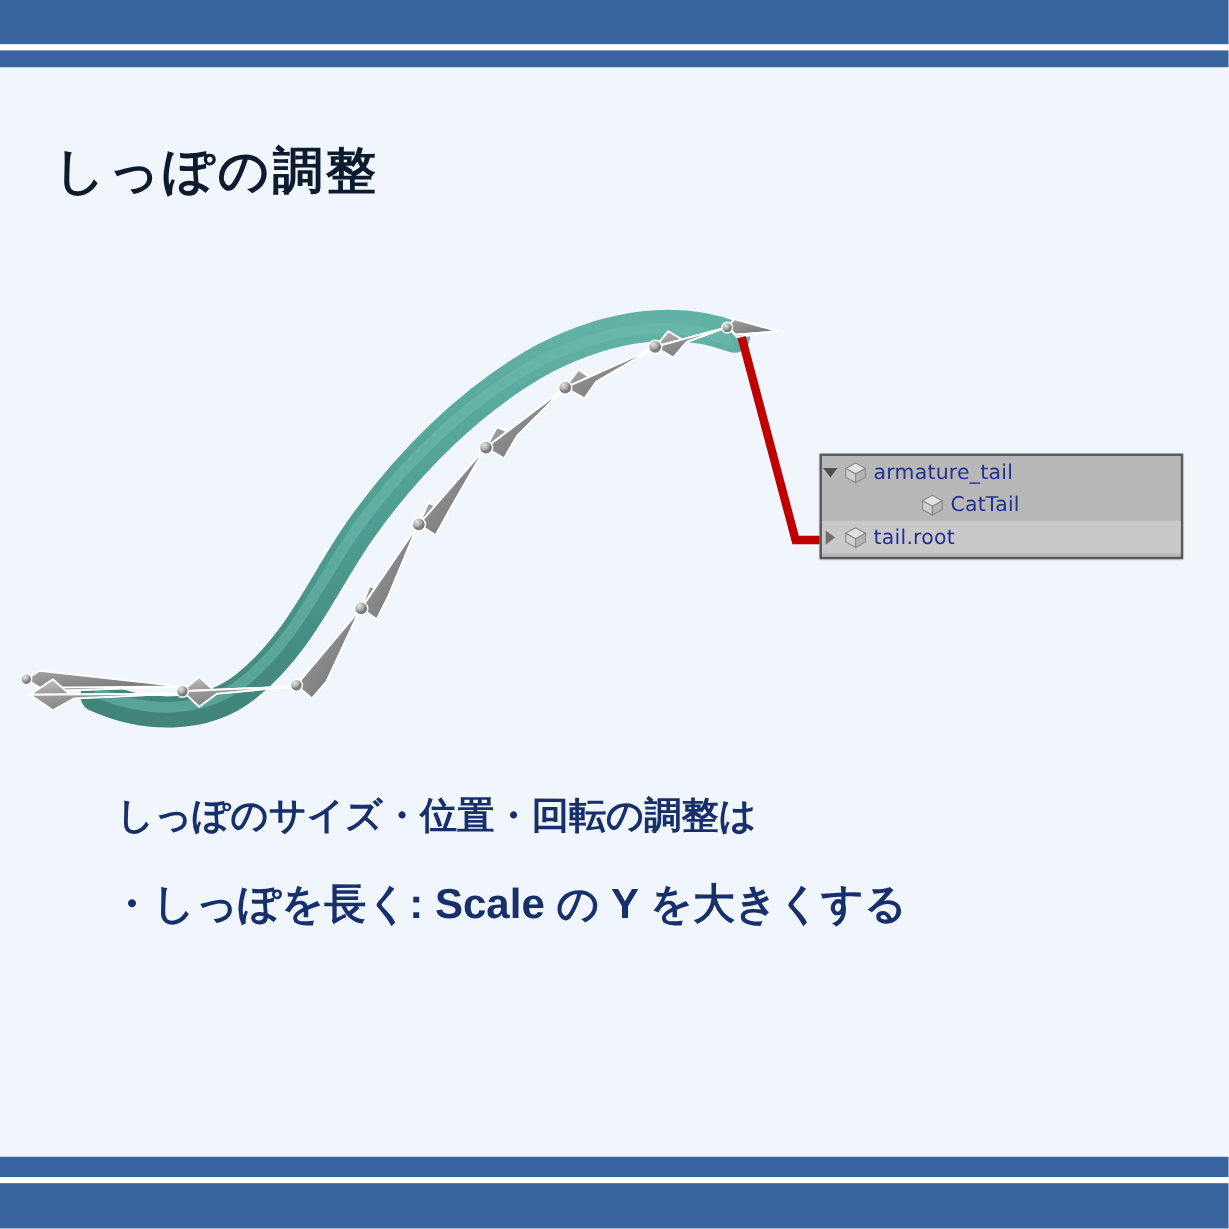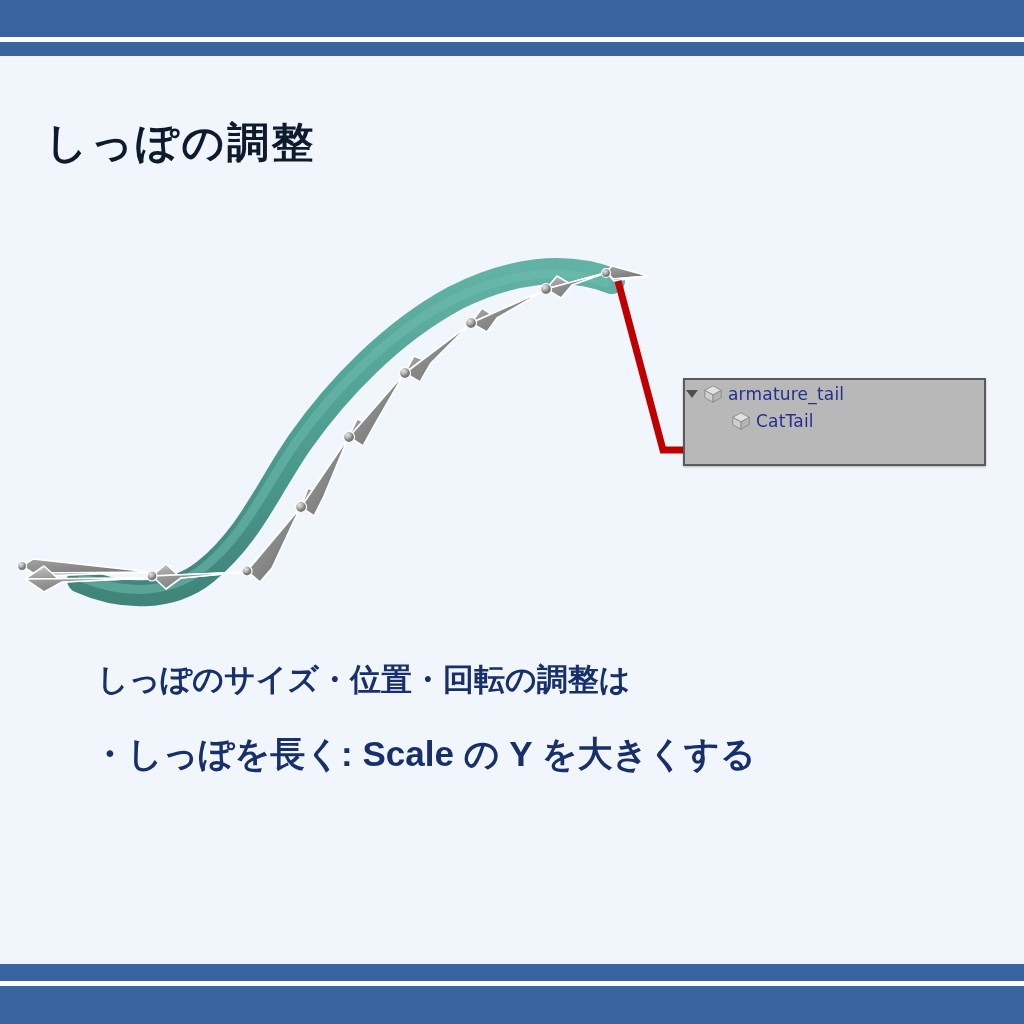--- a/index.html
+++ b/index.html
@@ -85,21 +85,21 @@
     display: flex;
     align-items: center;
     height: 27px;
     padding-left: 4px;
     box-sizing: border-box;
   }
   .ol-row.selected {
     background: #c9c9c9;
   }
   .ol-indent-1 { padding-left: 0; }
-  .ol-indent-2 { padding-left: 28px; }
+  .ol-indent-2 { padding-left: 28px; margin-left: 36px; }
   .tri {
     width: 14px;
     height: 14px;
     margin-right: 3px;
     flex: 0 0 auto;
     position: relative;
   }
   .tri.down::before {
     content: "";
     position: absolute;
@@ -299,20 +299,29 @@
     <div class="ol-row ol-indent-2">
       <span class="tri blank"></span>
       <svg class="obj-icon" viewBox="0 0 24 24">
         <polygon points="12,3 21,8 12,13 3,8" fill="#e2e2e2" stroke="#8a8a8a" stroke-width="1"></polygon>
         <polygon points="3,8 12,13 12,21 3,16" fill="#cfcfcf" stroke="#8a8a8a" stroke-width="1"></polygon>
         <polygon points="21,8 12,13 12,21 21,16" fill="#b4b4b4" stroke="#8a8a8a" stroke-width="1"></polygon>
       </svg>
       <span class="ol-label">CatTail</span>
     </div>
 
+    <div class="ol-row ol-indent-1 selected">
+      <span class="tri right"></span>
+      <svg class="obj-icon" viewBox="0 0 24 24">
+        <polygon points="12,3 21,8 12,13 3,8" fill="#e2e2e2" stroke="#8a8a8a" stroke-width="1"></polygon>
+        <polygon points="3,8 12,13 12,21 3,16" fill="#cfcfcf" stroke="#8a8a8a" stroke-width="1"></polygon>
+        <polygon points="21,8 12,13 12,21 21,16" fill="#b4b4b4" stroke="#8a8a8a" stroke-width="1"></polygon>
+      </svg>
+      <span class="ol-label">tail.root</span>
+    </div>
 
   </div>
 
   <div id="body-text">
     <div class="para l1">しっぽのサイズ・位置・回転の調整は</div>
     <div class="bullets">
       <div class="bullet">・しっぽを長く: Scale の Y を大きくする</div>
     </div>
   </div>
 

